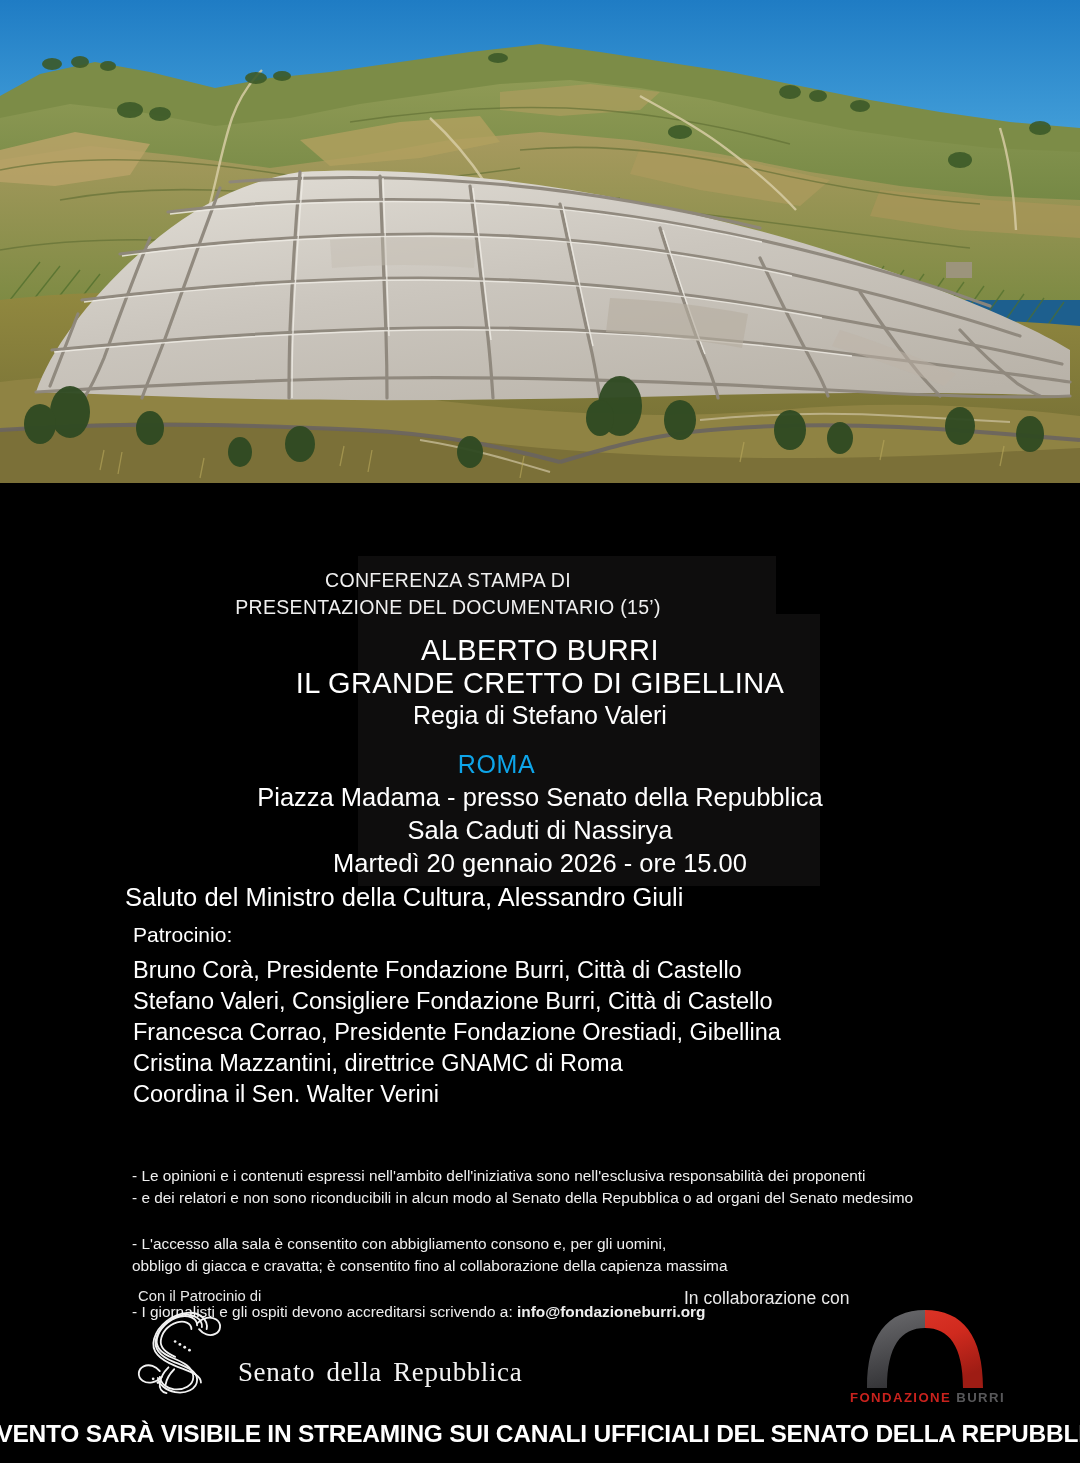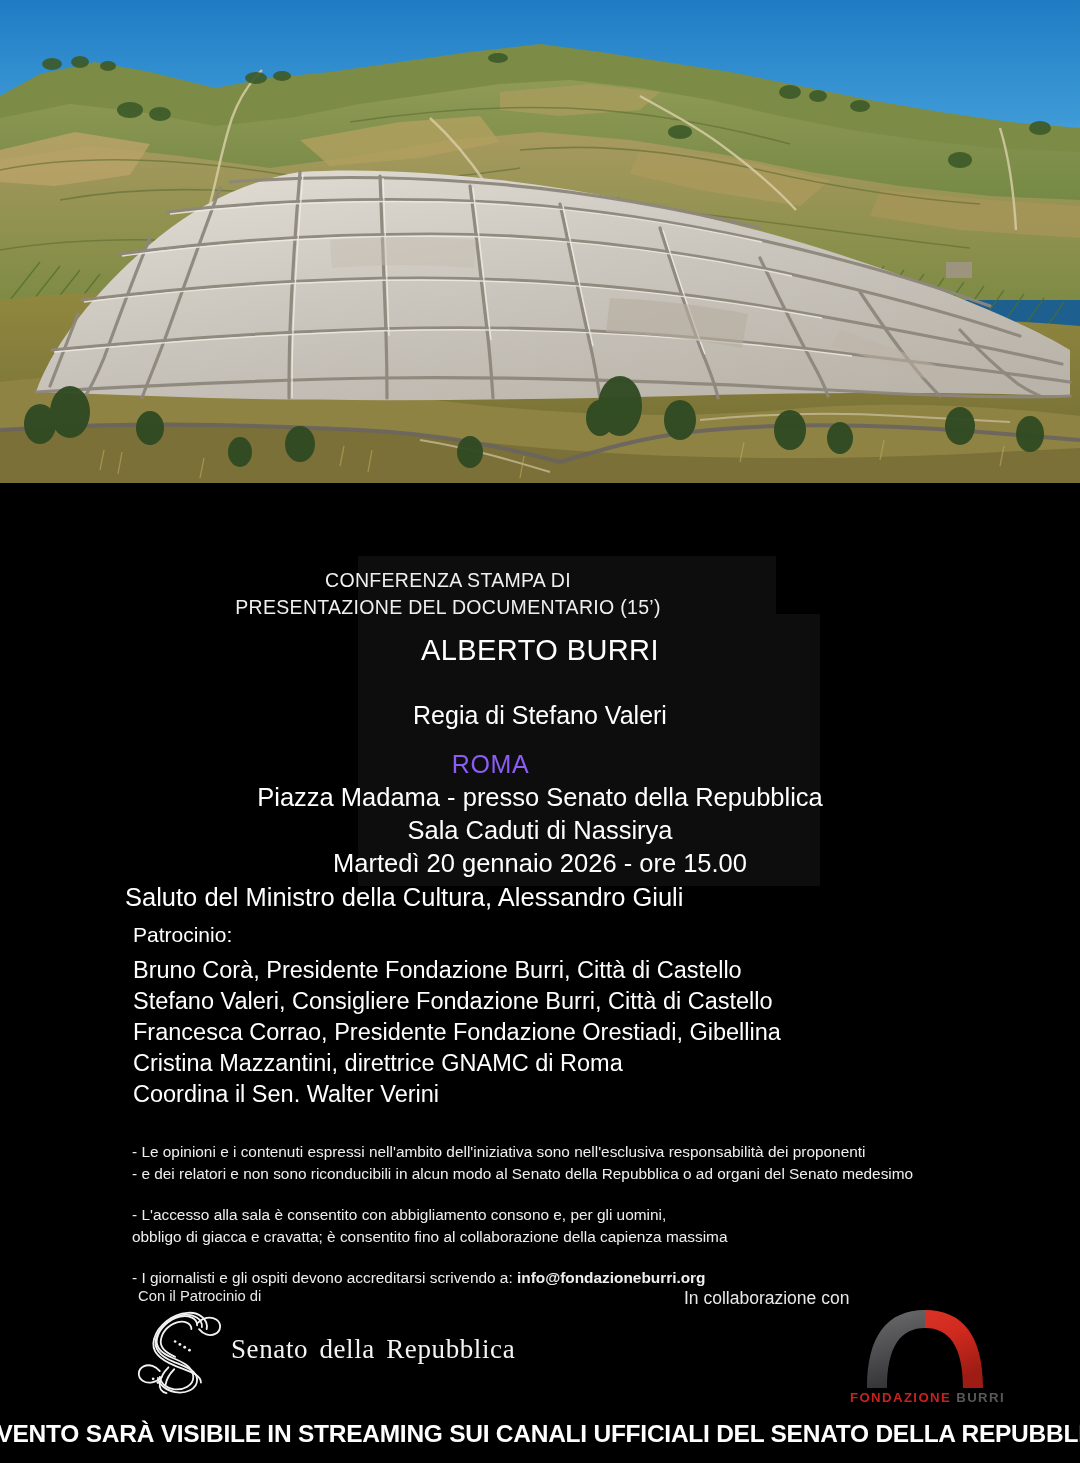--- a/index.html
+++ b/index.html
@@ -79,26 +79,26 @@
     position:absolute;
     left:0; width:1080px;
     text-align:center;
     top:218px;
     font-size:25px;
     color:#fff;
   }
 
   .place-roma {
     position:absolute;
-    left:0; width:981px;
+    left:6px; width:981px;
     text-align:center;
     top:267px;
     font-size:25px;
     letter-spacing:0.6px;
-    color:#8b5cf6;
+    color:#0ea5e9;
   }
   .place-line {
     position:absolute;
     left:0; width:1080px;
     text-align:center;
     font-size:25.5px;
     color:#fff;
   }
   .p-1 { top:300px; }
   .p-2 { top:333px; }
@@ -126,21 +126,21 @@
     line-height:31px;
     color:#fff;
     white-space:nowrap;
   }
 
   .notes {
     position:absolute;
     left:132px; top:658px;
     width:900px;
   }
-  .note-group { margin-bottom:19px; }
+  .note-group { margin-bottom:19px;margin-top:24px; }
   .note-group div {
     font-size:15.4px;
     line-height:22px;
     color:#efefef;
     white-space:nowrap;
   }
   .note-strong { font-weight:bold;text-align:right; }
 
   
   .logo-area { position:absolute; left:0; top:805px; width:1080px; height:130px; }
@@ -155,22 +155,22 @@
     position:absolute;
     left:684px; top:0;
     font-size:17.5px;
     color:#e8e8e8;
   }
 
   .senato-logo {
     position:absolute;
     left:130px; top:22px;
     display:flex;
-    align-items:center;
-    gap:5px;
+    align-items:flex-end;
+    gap:12px;
   }
   .senato-mark { width:96px; height:86px; display:block; }
   .senato-name {
     font-family:"Liberation Serif", serif;
     font-size:27px;
     letter-spacing:0.6px;
     color:#f4f4f4;
     padding-bottom:8px;
     word-spacing:4px;
   }
@@ -426,20 +426,21 @@
 <div class="poster">
 
   <div class="panel panel-top"></div>
   <div class="panel panel-mid"></div>
 
 
   <div class="conf-line conf-1">CONFERENZA STAMPA DI</div>
   <div class="conf-line conf-2">PRESENTAZIONE  DEL DOCUMENTARIO (15’)</div>
 
   <div class="title-main t-1">ALBERTO BURRI</div>
+  <div class="title-main t-2">IL GRANDE CRETTO DI GIBELLINA</div>
   <div class="subtitle-regia">Regia di Stefano Valeri</div>
 
   <div class="place-roma">ROMA</div>
   <div class="place-line p-1">Piazza Madama - presso Senato della Repubblica</div>
   <div class="place-line p-2">Sala Caduti di Nassirya</div>
   <div class="place-line p-3">Martedì 20 gennaio 2026 - ore 15.00</div>
 
   <div class="greeting">Saluto del Ministro della Cultura, Alessandro Giuli</div>
   <div class="interventi-label">Patrocinio:</div>
 

